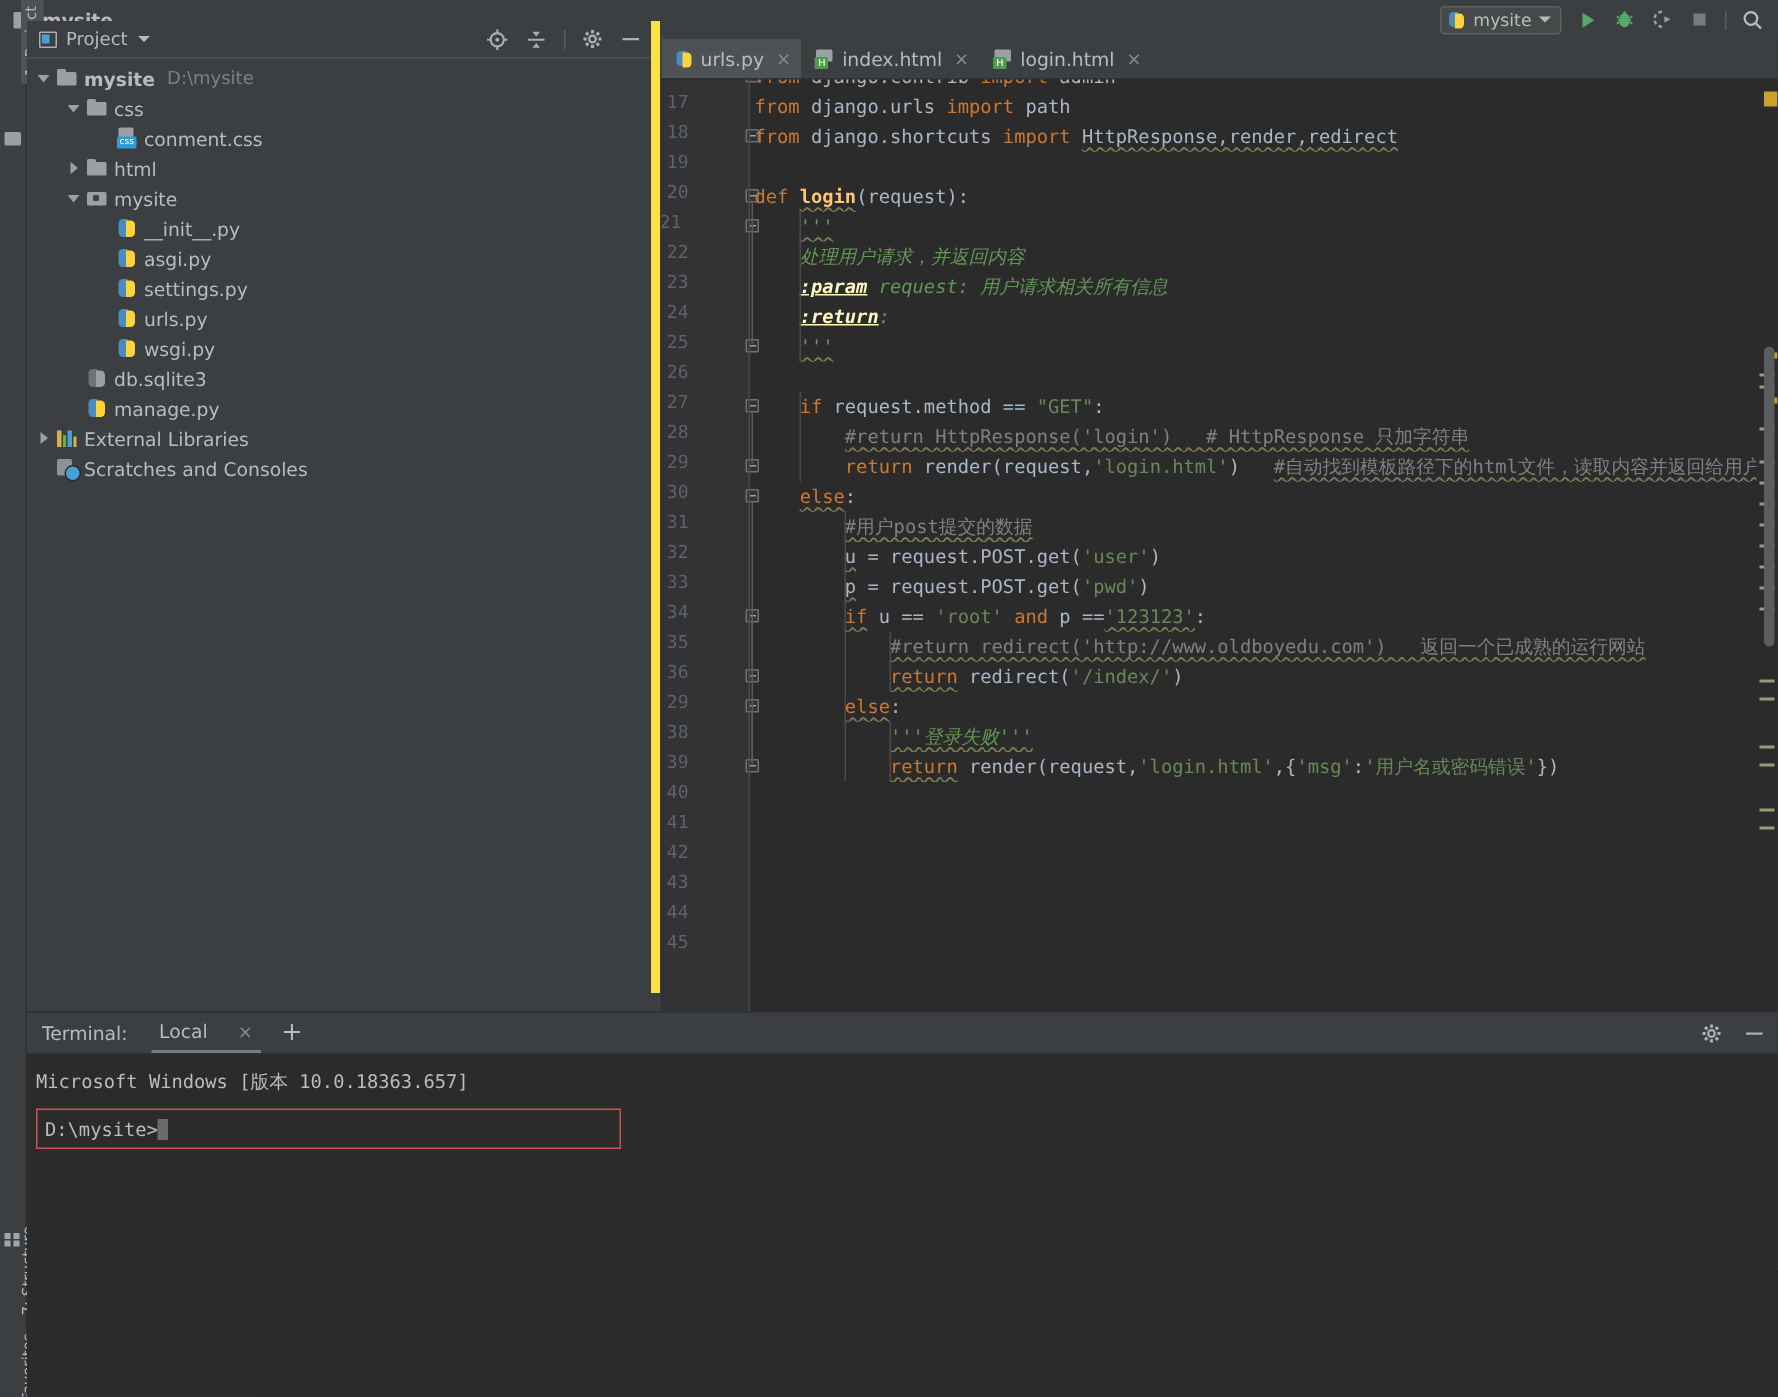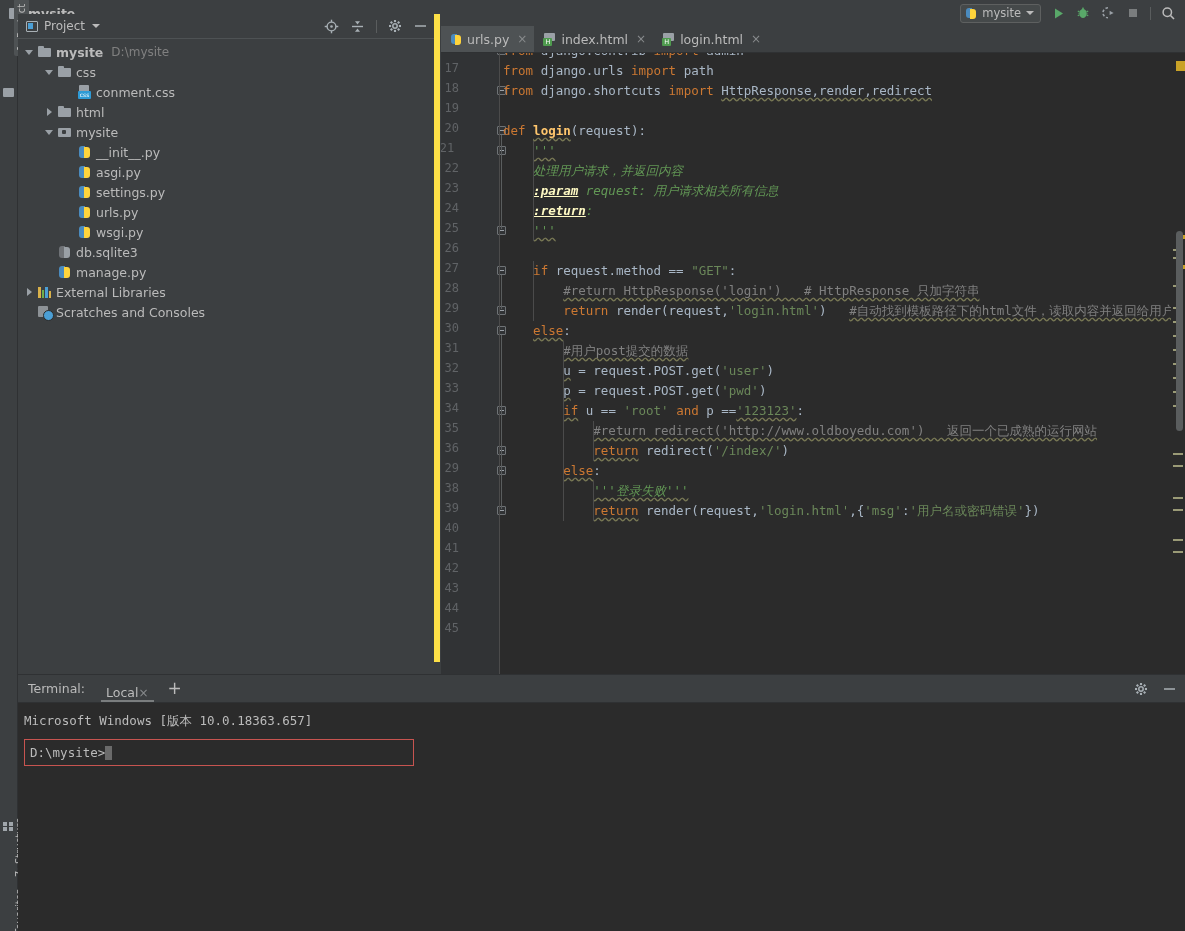--- a/index.html
+++ b/index.html
@@ -208,21 +208,21 @@
   #terminal {
     position:absolute; left:18px; top:674px; width:1167px; height:257px; background:#2b2b2b;
     border-top:1px solid #2f3133;
   }
   #term-header {
     height:28px; background:#3c3f41; display:flex; align-items:center; padding:0 8px 0 10px;
     border-bottom:1px solid #2f3133;
   }
   #term-header .t-label { color:#bbbbbb; font-size:12.5px; }
   .tterm-tab {
-    display:flex; align-items:flex-end; gap:0; margin-left:16px; padding:0 5px 0 5px;
+    display:flex; align-items:center; gap:20px; margin-left:16px; padding:0 5px 0 5px;
     height:27px; color:#bbbbbb; font-size:12.5px; border-bottom:2px solid #7a7d7e;
   }
   .tterm-tab .xclose { color:#888b8d; font-size:12px; }
   .plusbtn { color:#bbbbbb; font-size:17px; margin-left:14px; line-height:1; }
   #term-header .t-right { margin-left:auto; display:flex; align-items:center; gap:14px;}
   #term-body {
     position:absolute; left:0; top:28px; width:1167px; height:229px; background:#2b2b2b;
     padding:8px 0 0 6px;
     font-family:"DejaVu Sans Mono", monospace; font-size:12.5px; color:#bbbbbb;
   }

